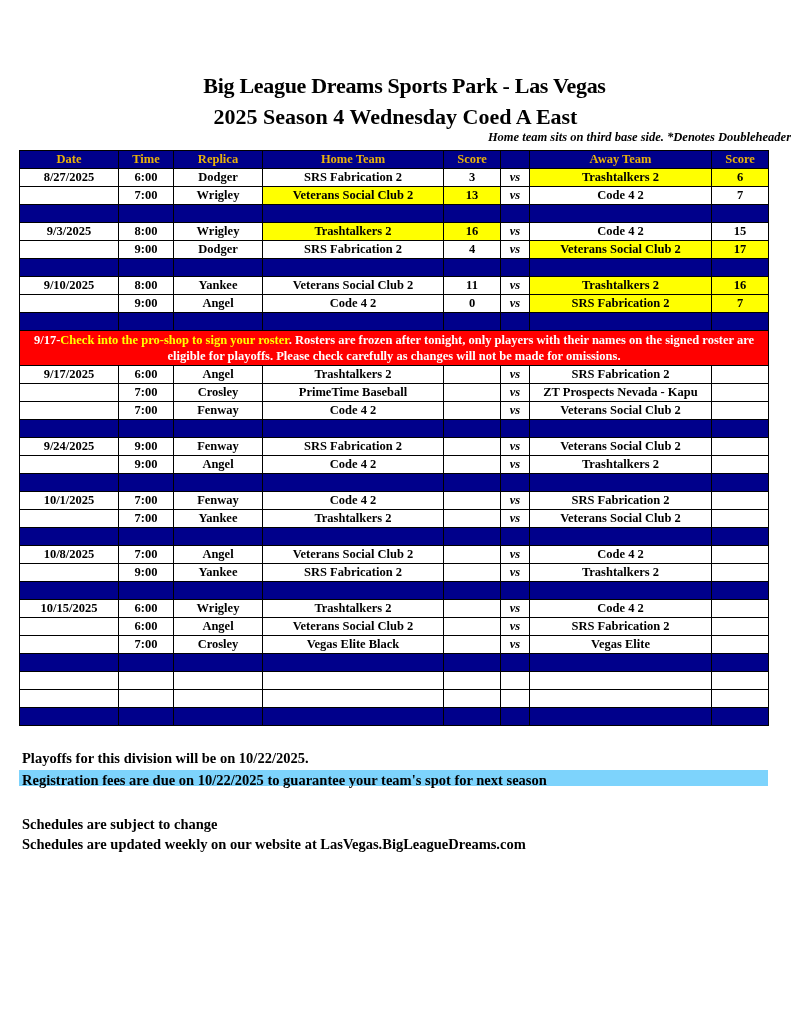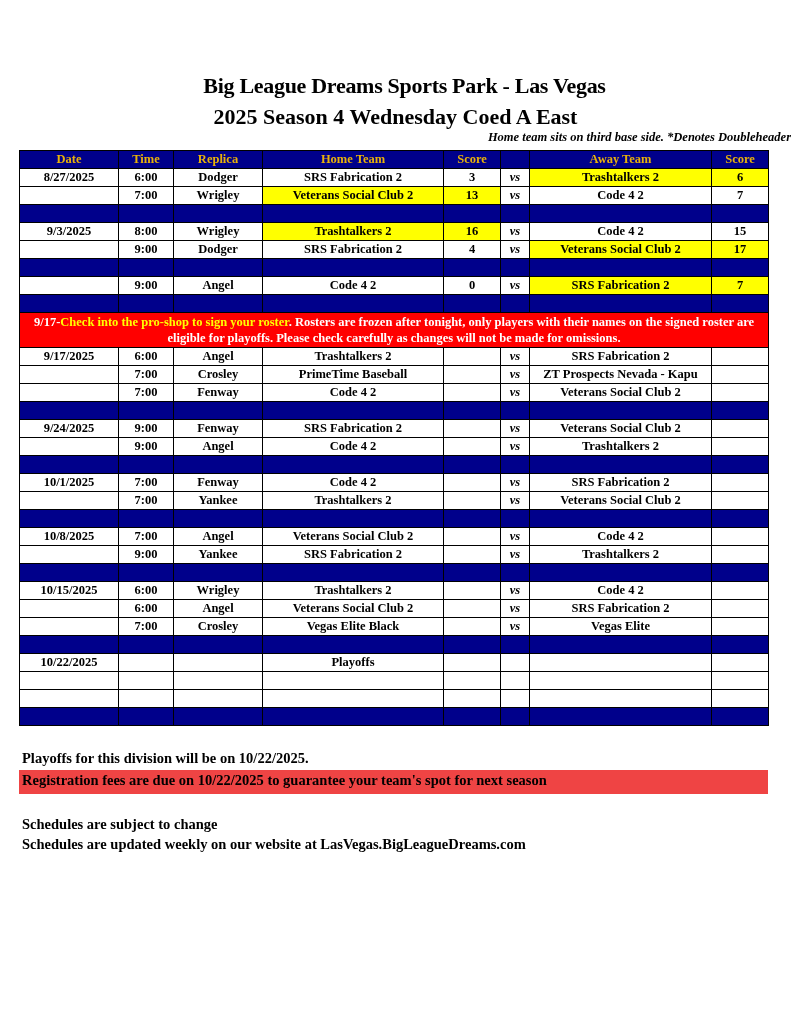--- a/index.html
+++ b/index.html
@@ -10,21 +10,21 @@
   table.sched { position:absolute; top:150px; left:19px; width:749px; border-collapse:collapse; table-layout:fixed; }
   table.sched td, table.sched th { border:1px solid #000; padding:0; height:17px; line-height:17px; font-size:12.5px; font-weight:bold; text-align:center; white-space:nowrap; overflow:hidden; }
   table.sched th { background:#00008b; color:#eab308; font-size:12.5px; border-color:#000; }
   tr.sep td { background:#00008b; height:17px; }
   td.win { background:#ffff00; }
   td.vs { font-style:italic; font-weight:bold; font-size:11px;margin-left:29px; }
   tr.notice td { background:#ff0000; color:#ffffff; height:auto; line-height:16px; padding:1px 4px; white-space:normal; font-size:12.5px;text-align:center; }
   .notice .hl { color:#ffff00; }
   .footer { position:absolute; left:22px; width:746px; font-weight:bold; font-size:14.5px; }
   .f1 { top:750px; }
-  .f2 { top:770px; background:#ef4444; left:19px; padding-left:3px; height:24px; line-height:20px; }
+  .f2 { top:770px; background:#7dd3fc; left:19px; padding-left:3px; height:16px; line-height:20px; }
   .f3 { top:793px;margin-top:43px; }
   .f4 { top:816px; }
 </style>
 </head>
 <body>
 
 <div class="title">Big League Dreams Sports Park - Las Vegas</div>
 <div class="subtitle">2025 Season 4 Wednesday Coed A East</div>
 <div class="note">Home team sits on third base side.  *Denotes Doubleheader</div>
 
@@ -106,20 +106,30 @@
         <td></td>
         <td></td>
         <td></td>
         <td></td>
         <td></td>
         <td></td>
         <td></td>
         <td></td>
       </tr>
       <tr>
+        <td>9/10/2025</td>
+        <td>8:00</td>
+        <td>Yankee</td>
+        <td>Veterans Social Club 2</td>
+        <td>11</td>
+        <td class="vs">vs</td>
+        <td class="win">Trashtalkers 2</td>
+        <td class="win">16</td>
+      </tr>
+      <tr>
         <td></td>
         <td>9:00</td>
         <td>Angel</td>
         <td>Code 4 2</td>
         <td>0</td>
         <td class="vs">vs</td>
         <td class="win">SRS Fabrication 2</td>
         <td class="win">7</td>
       </tr>
     </tbody>
@@ -299,30 +309,20 @@
         <td>Vegas Elite</td>
         <td></td>
       </tr>
       <tr class="sep">
         <td></td>
         <td></td>
         <td></td>
         <td></td>
         <td></td>
         <td></td>
-        <td></td>
-        <td></td>
-      </tr>
-      <tr>
-        <td>10/22/2025</td>
-        <td></td>
-        <td></td>
-        <td>Playoffs</td>
-        <td></td>
-        <td class="vs"></td>
         <td></td>
         <td></td>
       </tr>
       <tr>
         <td></td>
         <td></td>
         <td></td>
         <td></td>
         <td></td>
         <td class="vs"></td>

